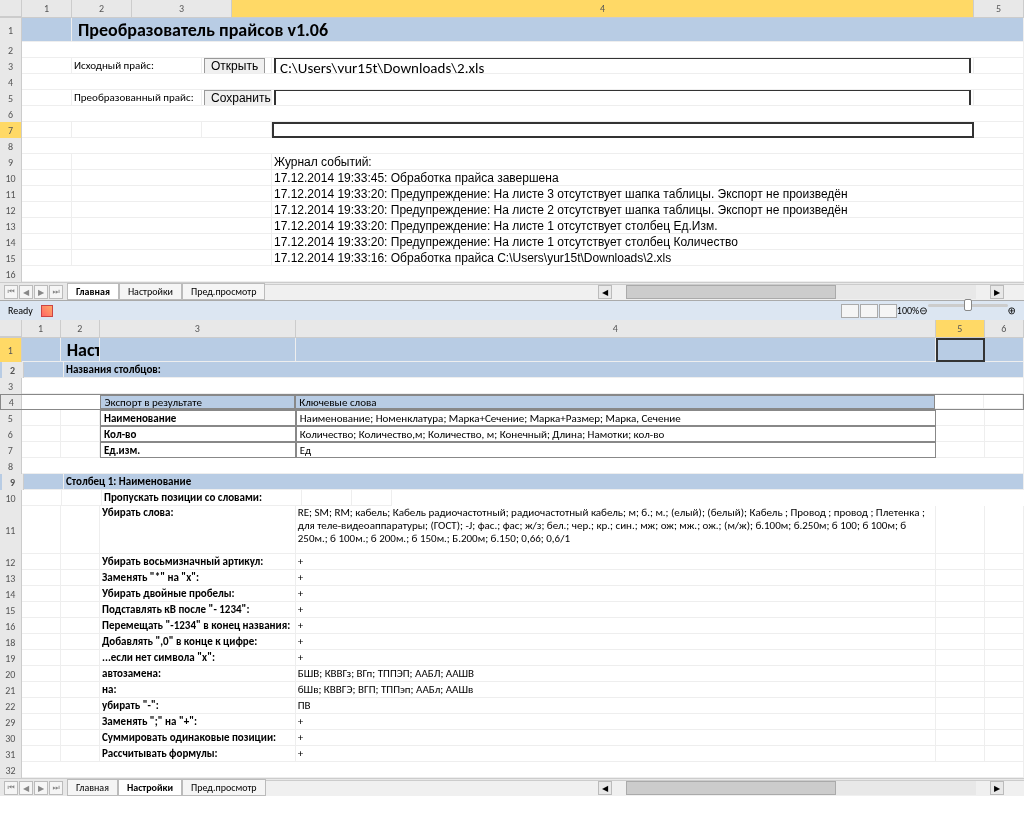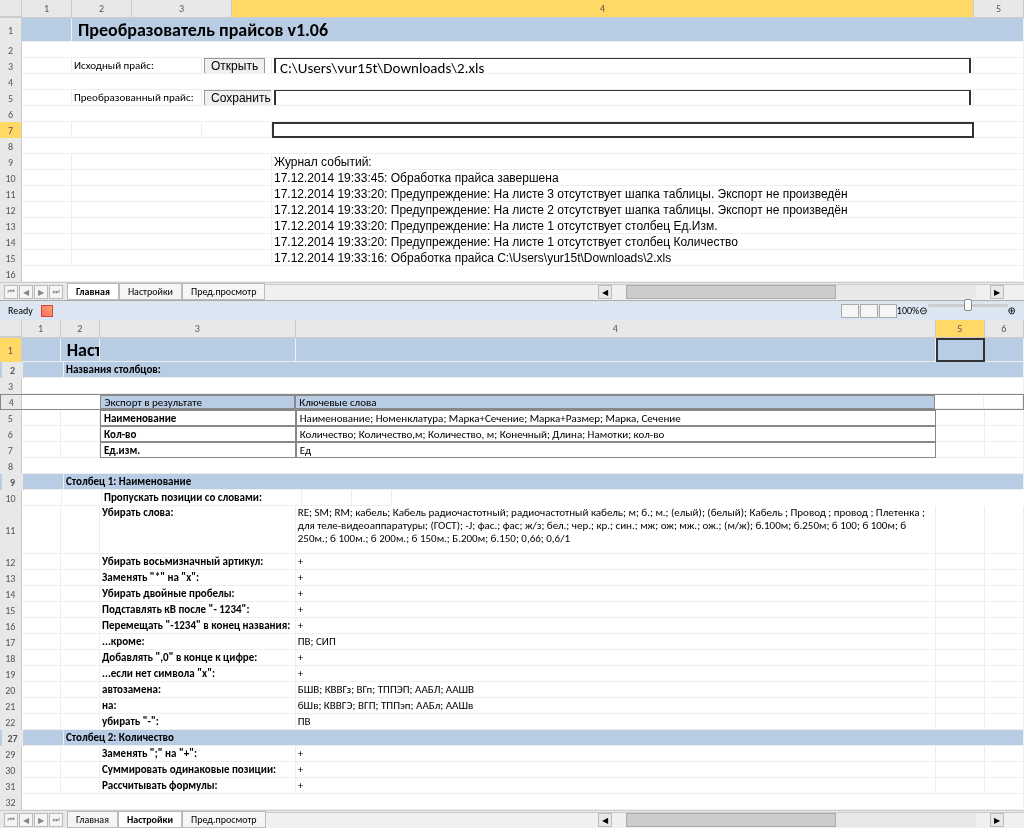--- a/index.html
+++ b/index.html
@@ -342,29 +342,20 @@
     <div class="row">
         <div class="row-header">16</div>
         <div class="cell p2-c1"></div>
         <div class="cell p2-c2"></div>
         <div class="cell p2-c3 label-right">Перемещать "-1234" в конец названия:</div>
         <div class="cell p2-c4 label-left">+</div>
         <div class="cell p2-c5"></div>
         <div class="cell p2-c6"></div>
       </div>
     <div class="row">
-        <div class="row-header">17</div>
-        <div class="cell p2-c1"></div>
-        <div class="cell p2-c2"></div>
-        <div class="cell p2-c3 label-right">...кроме:</div>
-        <div class="cell p2-c4 label-left">ПВ; СИП</div>
-        <div class="cell p2-c5"></div>
-        <div class="cell p2-c6"></div>
-      </div>
-    <div class="row">
         <div class="row-header">18</div>
         <div class="cell p2-c1"></div>
         <div class="cell p2-c2"></div>
         <div class="cell p2-c3 label-right">Добавлять ",0" в конце к цифре:</div>
         <div class="cell p2-c4 label-left">+</div>
         <div class="cell p2-c5"></div>
         <div class="cell p2-c6"></div>
       </div>
     <div class="row">
         <div class="row-header">19</div>
@@ -394,25 +385,20 @@
         <div class="cell p2-c6"></div>
       </div>
     <div class="row">
         <div class="row-header">22</div>
         <div class="cell p2-c1"></div>
         <div class="cell p2-c2"></div>
         <div class="cell p2-c3 label-right">убирать "-":</div>
         <div class="cell p2-c4 label-left">ПВ</div>
         <div class="cell p2-c5"></div>
         <div class="cell p2-c6"></div>
-      </div>
-    <div class="row section-header">
-        <div class="row-header">27</div>
-        <div class="cell p2-c1"></div>
-        <div class="cell" style="flex:1">Столбец 2: Количество</div>
       </div>
     <div class="row">
         <div class="row-header">29</div>
         <div class="cell p2-c1"></div>
         <div class="cell p2-c2"></div>
         <div class="cell p2-c3 label-right">Заменять ";" на "+":</div>
         <div class="cell p2-c4 label-left">+</div>
         <div class="cell p2-c5"></div>
         <div class="cell p2-c6"></div>
       </div>

